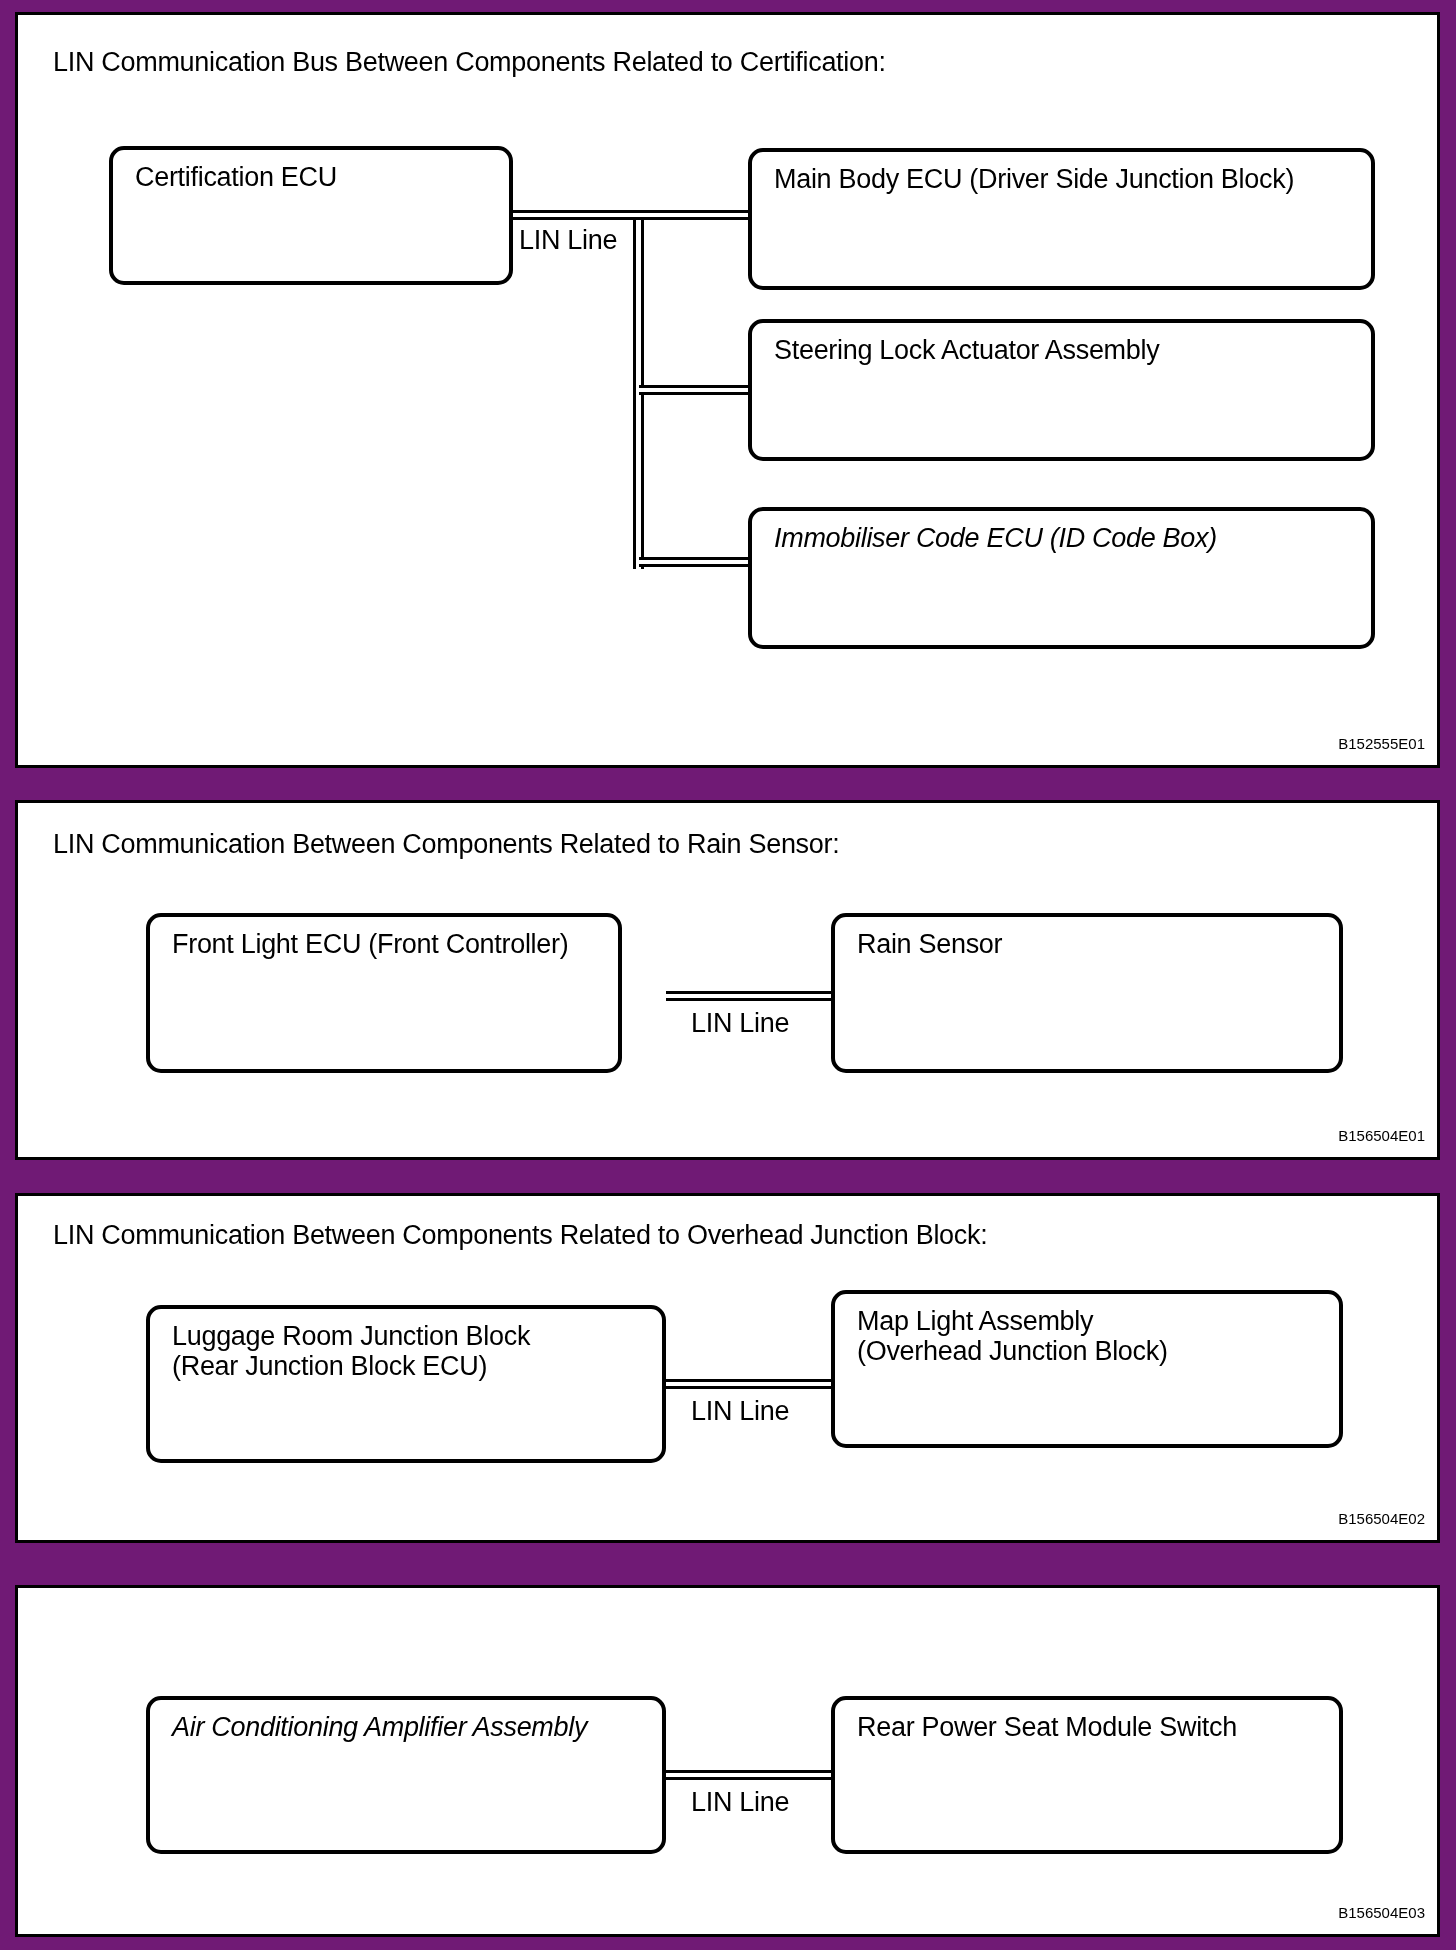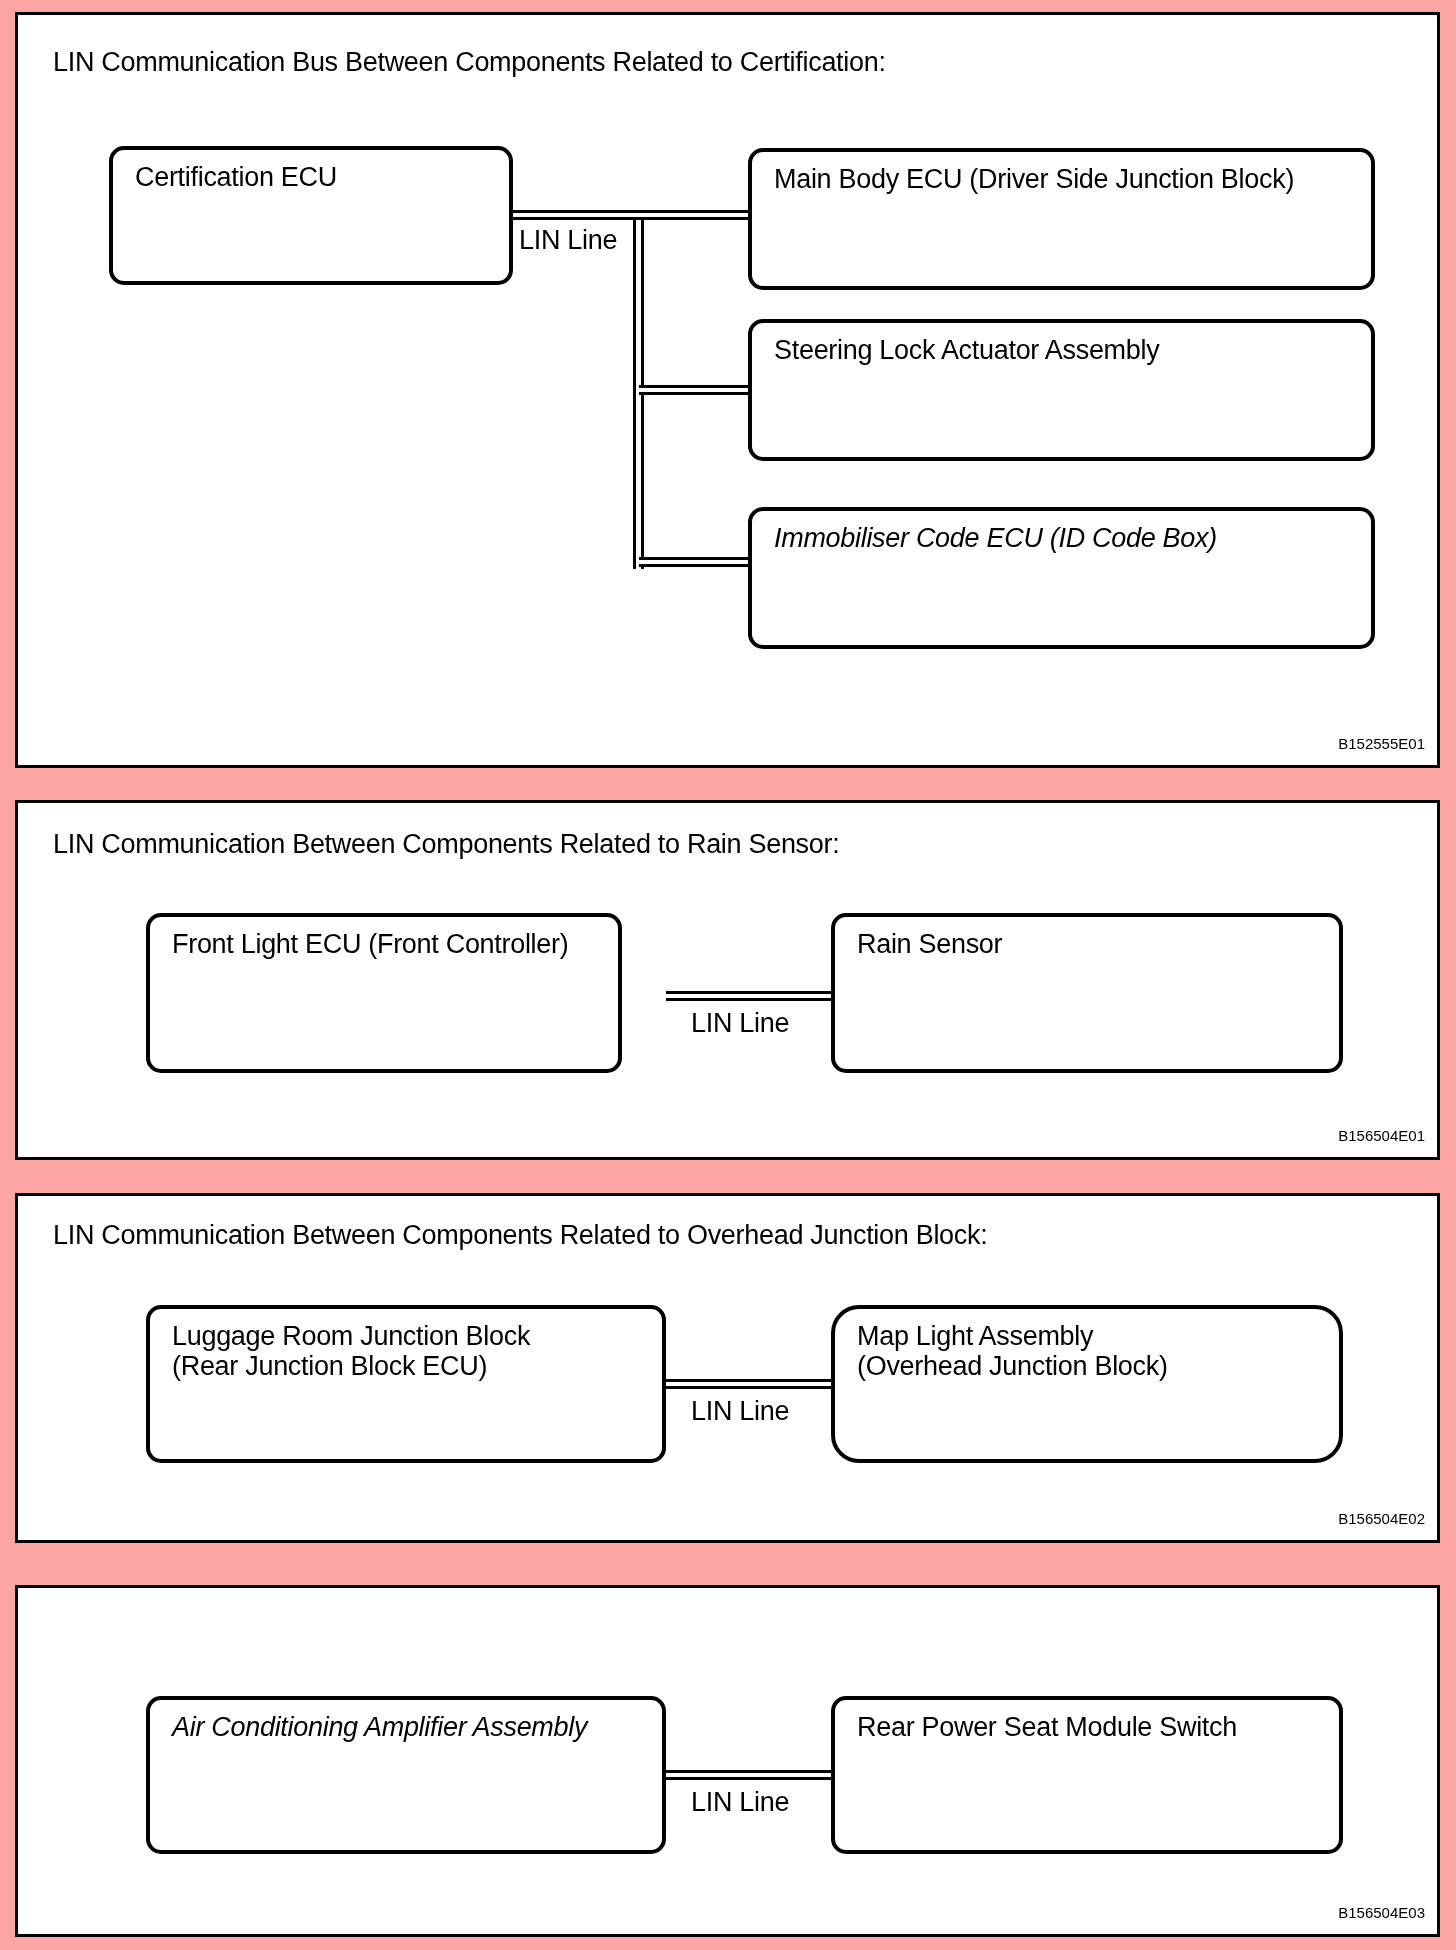--- a/index.html
+++ b/index.html
@@ -1,21 +1,21 @@
 <!DOCTYPE html>
 <html><head>
 <meta charset="utf-8">
 <title>LIN Communication Diagrams</title>
 <style>
   html, body { margin: 0; padding: 0; background: #ffffff; }
   .page {
     position: relative;
     width: 1456px;
     height: 1950px;
-    background: #fca5a5;
+    background: #701a75;
     font-family: "Liberation Sans", "DejaVu Sans", sans-serif;
     color: #000000;
     overflow: hidden;
   }
   .panel {
     position: absolute;
     border: 3px solid #000000;
     background: #ffffff;
     box-sizing: border-box;
   }
@@ -125,21 +125,21 @@
     <div class="title" style="left:35px; top:24px;">LIN Communication Between Components Related to Overhead Junction Block:</div>
 
     <div class="box" style="left:128px; top:109px; width:520px; height:158px;">
       <span class="bl">Luggage Room Junction Block</span>
       <span class="bl">(Rear Junction Block ECU)</span>
     </div>
 
     <div class="dl-h" style="left:648px; top:183px; width:165px;"></div>
     <div class="lin-label" style="left:673px; top:200px;">LIN Line</div>
 
-    <div class="box" style="left:813px; top:109px; width:512px; height:158px;border-radius:28px;">
+    <div class="box" style="left:813px; top:94px; width:512px; height:158px;">
       <span class="bl">Map Light Assembly</span>
       <span class="bl">(Overhead Junction Block)</span>
     </div>
 
     <div class="ref">B156504E02</div>
   </section>
 
   <section class="panel" style="left:15px; top:1585px; width:1425px; height:352px;">
 
     <div class="box" style="left:128px; top:108px; width:520px; height:158px;font-style:italic;">

